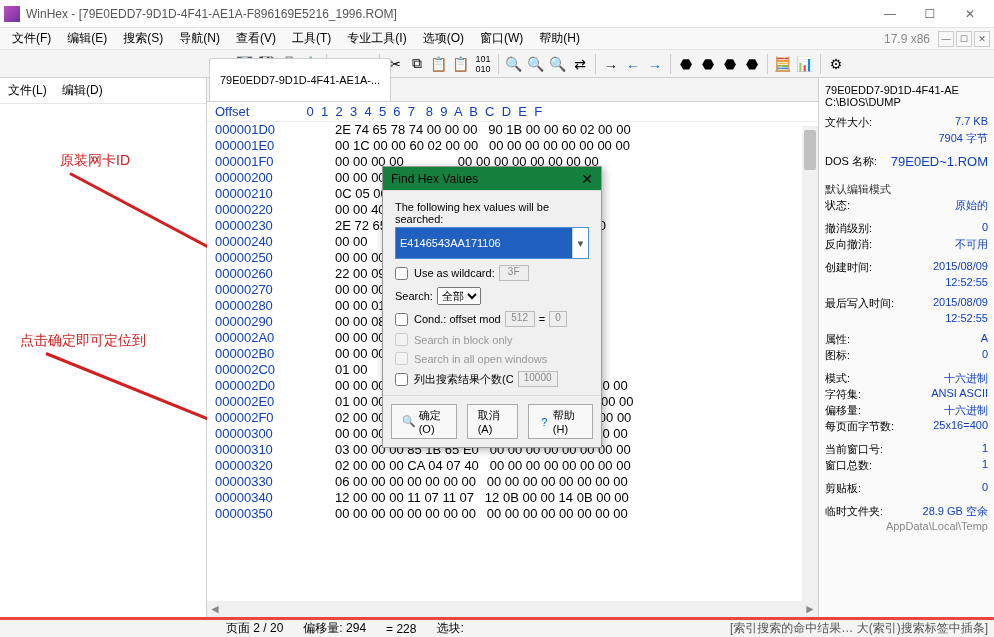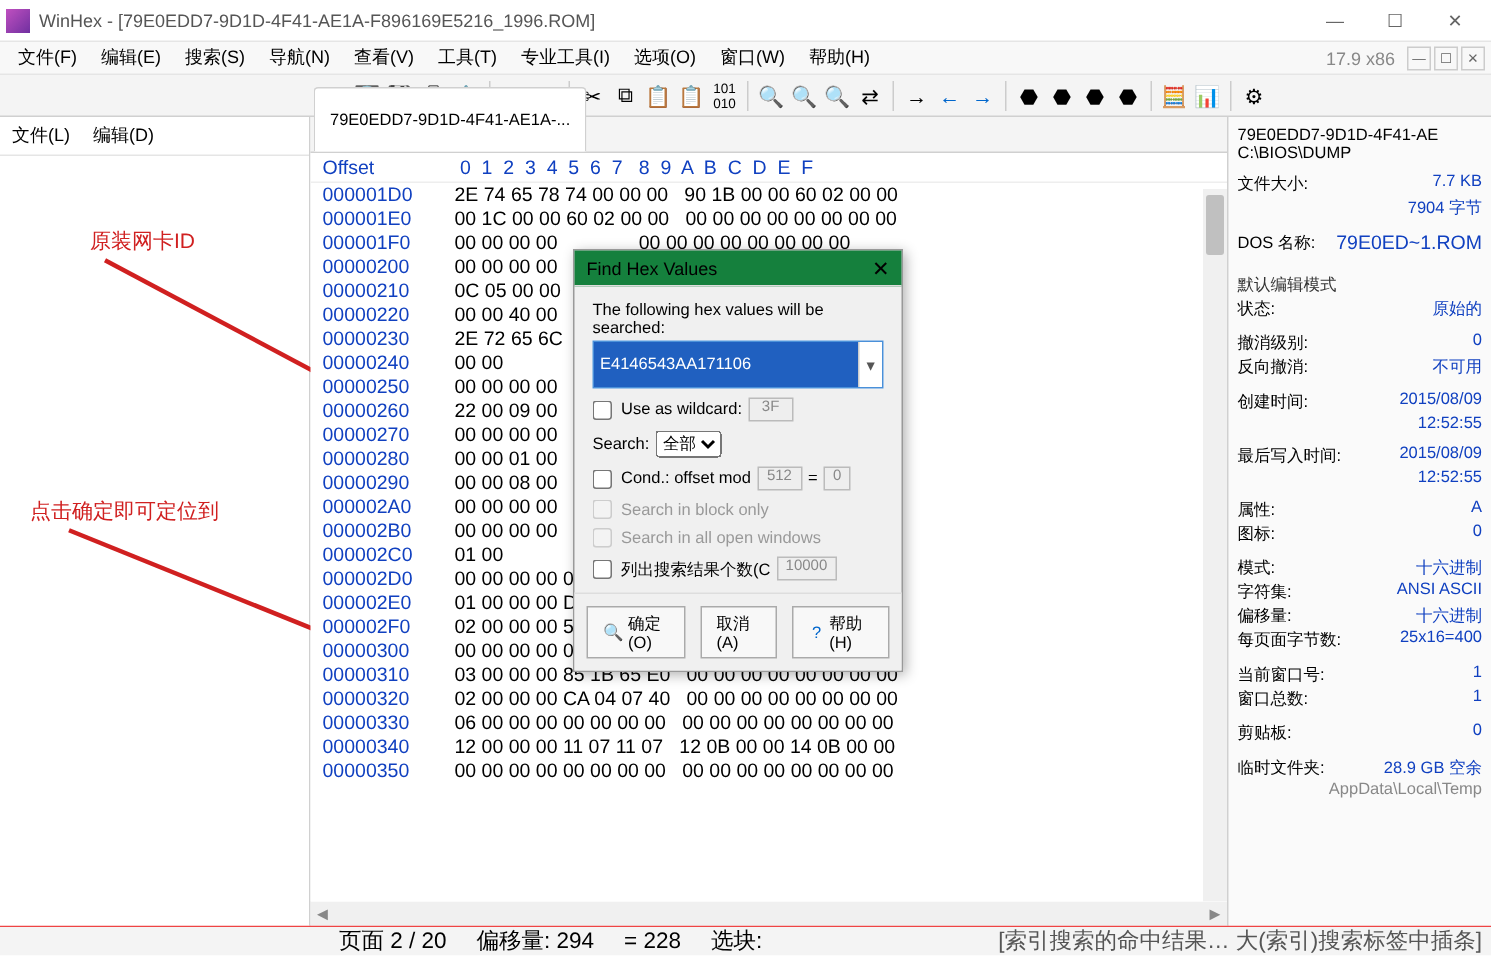--- a/index.html
+++ b/index.html
@@ -32,34 +32,34 @@
 
 .center { flex: 1; display: flex; flex-direction: column; border-right: 1px solid #d0d0d0; position: relative; min-width: 0; }
 .tab-strip { height: 24px; background: #f4f4f4; display: flex; align-items: flex-end; padding-left: 2px; border-bottom: 1px solid #d0d0d0; }
 .tab { background: #fff; border: 1px solid #d0d0d0; border-bottom: none; padding: 15px 10px; font-size: 11px; border-radius: 3px 3px 0 0; max-width: 220px; overflow: hidden; text-overflow: ellipsis; white-space: nowrap; }
 
 .hex-area { flex: 1; overflow: hidden; background: #fff; font-family: Consolas, "Courier New", monospace; font-size: 13px; position: relative; }
 .hex-header { display: flex; color: #1040c0; padding: 2px 0 2px 8px; border-bottom: 1px solid #eee; }
 .hex-header .off { width: 88px; }
 .hex-header .cols { flex: 1; white-space: pre; }
 .hex-rows { padding-left: 8px; }
-.hex-row { display: flex; height: 16px; line-height: 16px; white-space: pre; }
+.hex-row { display: flex; height: 16px; line-height: 16px; white-space: pre; gap: 32px; }
 .hex-row .off { width: 88px; color: #1040c0; }
 .hex-row .bytes { color: #000; }
 .scroll-v { position: absolute; right: 0; top: 24px; bottom: 0; width: 16px; background: #f0f0f0; }
 .scroll-thumb { position: absolute; left: 2px; right: 2px; top: 4px; height: 40px; background: #c0c0c0; border-radius: 2px; }
 .scroll-h { height: 16px; background: #f0f0f0; }
 
 .right-panel { width: 175px; background: #fafafa; font-size: 11px; padding: 6px 6px; overflow: hidden; }
 .rp-line { display: flex; justify-content: space-between; margin: 1px 0; }
 .rp-line .v { color: #1040c0; text-align: right; }
 .rp-head { color: #333; margin-top: 6px; }
 .rp-sep { height: 6px; }
 
-.statusbar { height: 20px; background: #f4f4f4; border-top: 1px solid #ef4444; display: flex; align-items: center; font-size: 15px; padding: 0 6px; gap: 20px; }
+.statusbar { height: 20px; background: #f4f4f4; border-top: 3px solid #ef4444; display: flex; align-items: center; font-size: 12px; padding: 0 6px; gap: 20px; }
 .statusbar .cell { white-space: nowrap; }
 
 .dialog { position: absolute; left: 382px; top: 166px; width: 220px; background: #f0f0f0; border: 1px solid #999; box-shadow: 2px 2px 8px rgba(0,0,0,0.3); z-index: 50; }
 .dlg-title { height: 24px; background: #15803d; display: flex; align-items: center; padding: 0 8px; border-bottom: 1px solid #ddd; font-size: 12px; }
 .dlg-title .t { flex: 1; }
 .dlg-title .x { cursor: pointer; font-size: 14px; }
 .dlg-body { padding: 10px 12px 8px; font-size: 11px; }
 .dlg-label { margin-bottom: 2px; }
 .dlg-combo { display: flex; border: 1px solid #4a90d9; background: #fff; height: 32px; }
 .dlg-combo input { flex: 1; border: none; padding: 0 4px; background: #2060c0; color: #fff; font-size: 11px; outline: none; }

